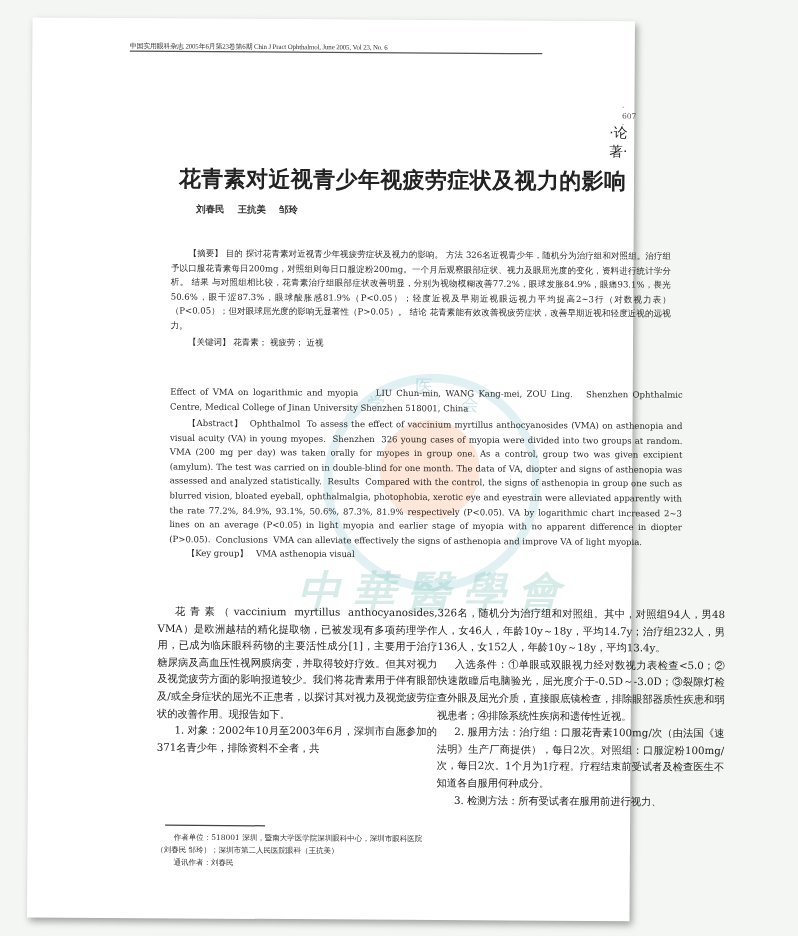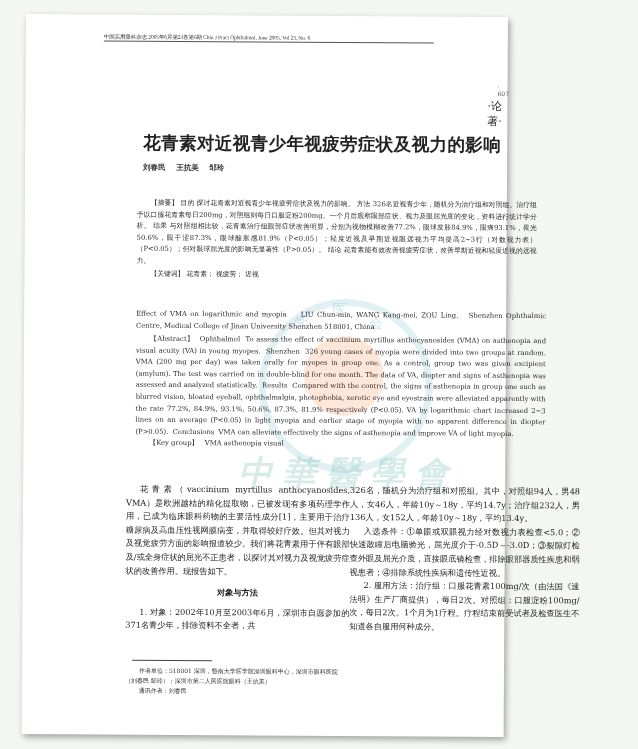--- a/index.html
+++ b/index.html
@@ -7,21 +7,21 @@
        font-family:"DejaVu Serif","Liberation Serif",serif;color:#222;}
   .page{position:absolute;left:26px;top:14px;width:482px;height:720px;background:#fff;
         box-shadow:2px 3px 6px rgba(0,0,0,0.35);transform:rotate(0.35deg);transform-origin:0 0;}
   .abs{position:absolute;}
   .header{left:78px;top:19px;width:330px;font-size:5.5px;color:#333;border-bottom:1px solid #555;
           white-space:nowrap;font-family:"Liberation Serif",serif;letter-spacing:-0.1px;}
   .pnum{left:472px;top:66px;font-size:6px;color:#555;}
   .section-tag{left:462px;top:82px;font-size:11px;font-weight:normal;color:#222;font-family:"DejaVu Sans",sans-serif;}
   .title{left:118px;top:116px;font-size:17.5px;font-weight:bold;letter-spacing:0.4px;color:#222;
          font-family:"DejaVu Sans",sans-serif;white-space:nowrap;}
-  .authors{left:118px;top:148px;font-size:7.5px;font-weight:bold;color:#333;word-spacing:8px;}
+  .authors{left:132px;top:148px;font-size:7.5px;font-weight:bold;color:#333;word-spacing:8px;}
   .block{font-size:6.8px;line-height:11.6px;color:#2a2a2a;text-align:justify;}
   .zh-abs{left:112px;top:183px;width:400px;}
   .en-head{left:112px;top:294px;width:410px;}
   .en-abs{left:112px;top:319px;width:410px;}
   .b{font-weight:normal;}
   .i{}
   .ind{text-indent:14px;}
   .col{font-size:8.2px;line-height:13.6px;color:#222;text-align:justify;}
   .col-left{left:103px;top:468px;width:224px;}
   .col-right{left:327px;top:468px;width:230px;}
@@ -91,28 +91,28 @@
     <span class="b">Conclusions</span>&nbsp;
     <span>VMA can alleviate effectively the signs of asthenopia and improve VA of light myopia.</span>
     <div>
       <span class="b">【Key group】</span>&nbsp;&nbsp;
       <span>VMA  asthenopia  visual</span>
     </div>
   </div>
 
   <div class="abs col col-left">
     <div class="ind">花青素（vaccinium myrtillus anthocyanosides, VMA）是欧洲越桔的精化提取物，已被发现有多项药理学作用，已成为临床眼科药物的主要活性成分[1]，主要用于治疗糖尿病及高血压性视网膜病变，并取得较好疗效。但其对视力及视觉疲劳方面的影响报道较少。我们将花青素用于伴有眼部及/或全身症状的屈光不正患者，以探讨其对视力及视觉疲劳症状的改善作用。现报告如下。</div>
-    <div class="sechead">对象与方法</div>
     <div class="ind">1. 对象：2002年10月至2003年6月，深圳市自愿参加的371名青少年，排除资料不全者，共</div>
   </div>
 
   <div class="abs col col-right">
     <div>326名，随机分为治疗组和对照组。其中，对照组94人，男48人，女46人，年龄10y～18y，平均14.7y；治疗组232人，男136人，女152人，年龄10y～18y，平均13.4y。</div>
     <div class="ind">入选条件：①单眼或双眼视力经对数视力表检查&lt;5.0；②快速散瞳后电脑验光，屈光度介于-0.5D～-3.0D；③裂隙灯检查外眼及屈光介质，直接眼底镜检查，排除眼部器质性疾患和弱视患者；④排除系统性疾病和遗传性近视。</div>
     <div class="ind">2. 服用方法：治疗组：口服花青素100mg/次（由法国《速法明》生产厂商提供），每日2次。对照组：口服淀粉100mg/次，每日2次。1个月为1疗程。疗程结束前受试者及检查医生不知道各自服用何种成分。</div>
+    <div class="ind">3. 检测方法：所有受试者在服用前进行视力、</div>
   </div>
 
   <div class="abs fn-rule"></div>
   <div class="abs footnote">
     <div class="ind">作者单位：518001 深圳，暨南大学医学院深圳眼科中心，深圳市眼科医院（刘春民  邹玲）；深圳市第二人民医院眼科（王抗美）</div>
     <div class="ind">通讯作者：刘春民</div>
   </div>
 
 </div>
 

